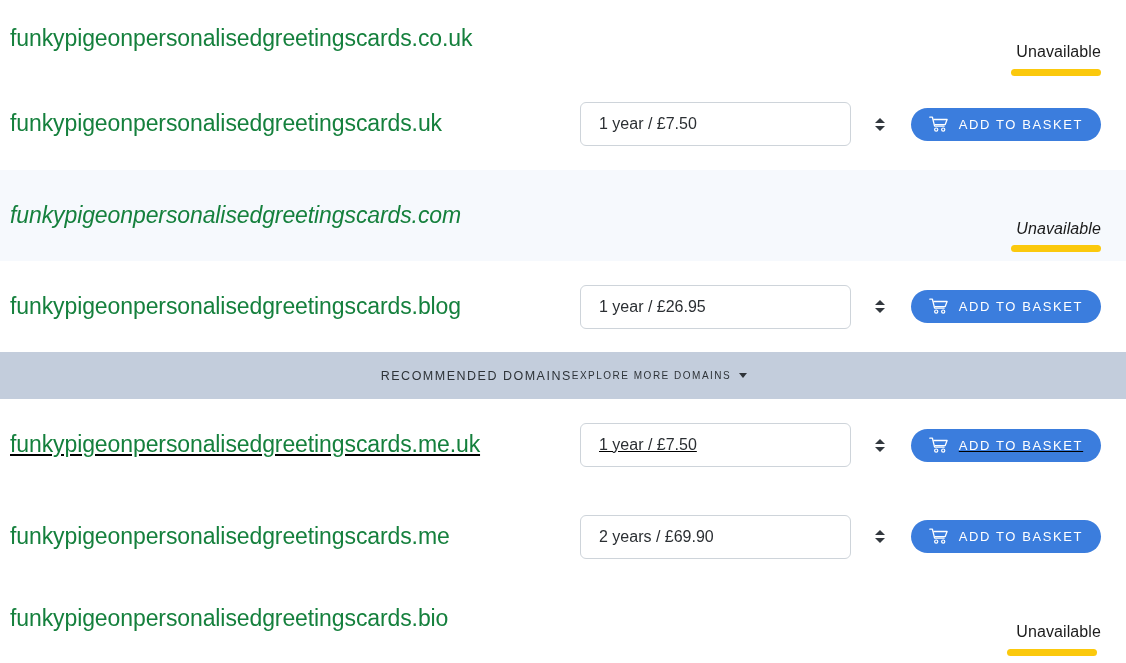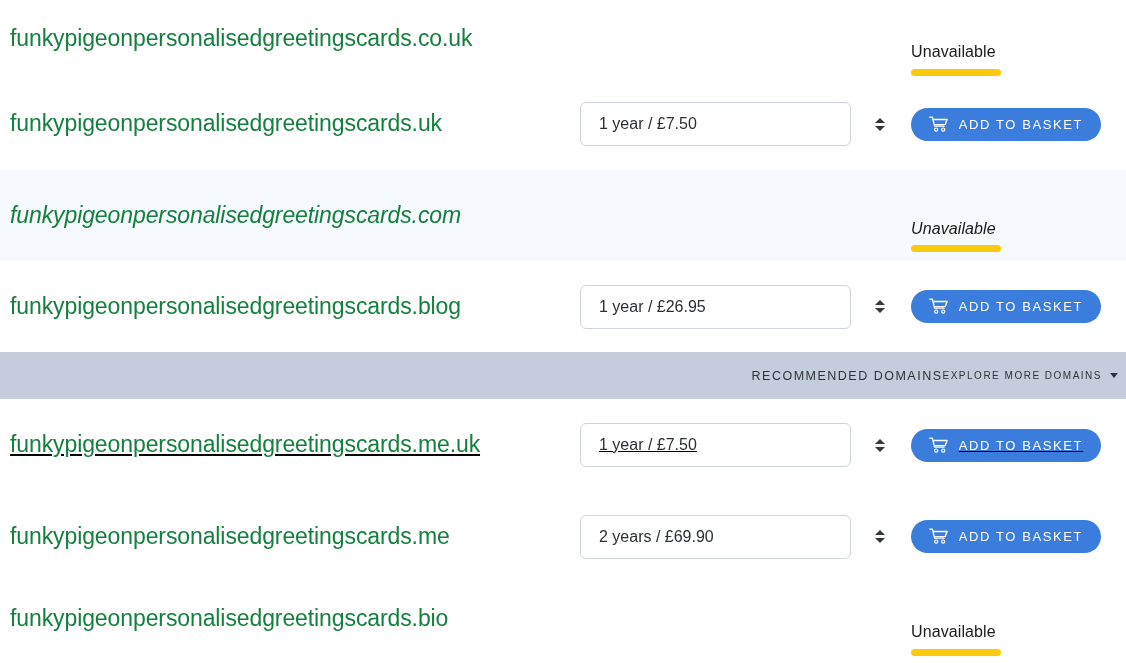--- a/index.html
+++ b/index.html
@@ -105,21 +105,21 @@
     cursor: pointer;
     margin-left: 1px;
   }
   .basket-btn .cart-icon { display: flex; align-items: center; }
   .basket-btn svg { display: block; }
 
   .unavailable-box {
     width: 190px;
     display: flex;
     flex-direction: column;
-    align-items: flex-start;
+    align-items: flex-end;
     margin-left: 1px;
     margin-top: 40px;
   }
   .unavailable-text {
     font-size: 16px;
     color: #1b1b1b;
     line-height: 1.2;
     letter-spacing: 0.1px;
   }
   .unavailable-bar {
@@ -130,21 +130,21 @@
     background: #fbc90d;
   }
   .unavailable-box.shift-left .unavailable-bar { margin-right: 4px; }
 
   .section-bar {
     width: 1126px;
     height: 47px;
     background: #c3cddc;
     display: flex;
     align-items: center;
-    justify-content: flex-end;
+    justify-content: center;
     padding: 0 0 0 10px;
   }
   .section-bar .section-title {
     font-size: 12.5px;
     letter-spacing: 1.5px;
     color: #2e3338;
     text-transform: uppercase;
   }
   .explore-link {
     display: flex;

